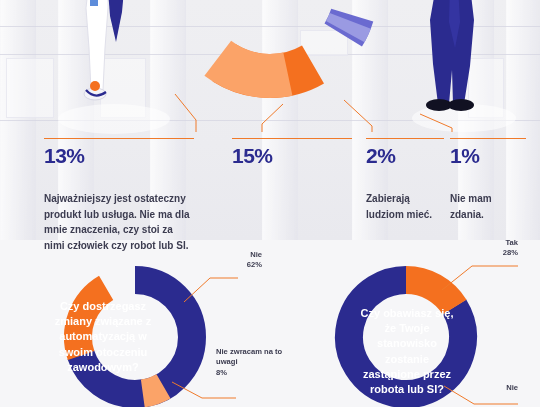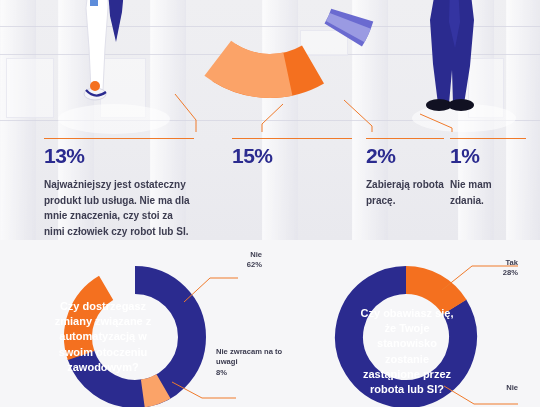--- a/index.html
+++ b/index.html
@@ -29,21 +29,21 @@
   
   .person{position:absolute;}
 
   
   .leaders{position:absolute;left:0;top:0;width:540px;height:407px;pointer-events:none;}
 
   
   .callout{position:absolute;}
   .callout .pct{
     font-size:21px;font-weight:700;color:#2b2b8f;letter-spacing:-.5px;line-height:1;
-    margin-bottom:11px;
+    margin-bottom:25px;
   }
   .callout .txt{
     font-size:10px;line-height:1.55;color:#3c3c50;font-weight:600;
   }
   .rule{height:1px;background:#f07a2a;margin-bottom:6px;}
 
   
   .bdonut{position:absolute;}
   .bcenter{
     position:absolute;text-align:center;color:#fff;font-size:11px;
@@ -122,21 +122,21 @@
   </div>
 
   <div class="callout" style="left:232px;top:138px;width:120px;">
     <div class="rule"></div>
     <div class="pct">15%</div>
   </div>
 
   <div class="callout" style="left:366px;top:138px;width:78px;">
     <div class="rule"></div>
     <div class="pct">2%</div>
-    <div class="txt">Zabierają robota pracę.</div>
+    <div class="txt">Zabierają ludziom mieć.</div>
   </div>
 
   <div class="callout" style="left:450px;top:138px;width:76px;">
     <div class="rule"></div>
     <div class="pct">1%</div>
     <div class="txt">Nie mam zdania.</div>
   </div>
 
   <svg class="bdonut" style="left:32px;top:252px;" width="206" height="160" viewBox="0 0 206 160">
     <g transform="translate(103,85)">
@@ -164,21 +164,21 @@
     <g transform="translate(94,85)">
       <circle r="57" fill="none" stroke="#2b2b8f" stroke-width="28" stroke-dasharray="300 58" transform="rotate(-32)"></circle>
       <circle r="57" fill="none" stroke="#f4701f" stroke-width="28" stroke-dasharray="58 300" transform="rotate(-90)"></circle>
     </g>
     <path d="M130 38 L160 14 L206 14" stroke="#f07a2a" stroke-width="1" fill="none"></path>
     <path d="M132 134 L162 152 L206 152" stroke="#f07a2a" stroke-width="1" fill="none"></path>
   </svg>
 
   <div class="bcenter" style="left:356px;top:306px;width:102px;">Czy obawiasz się, że Twoje stanowisko zostanie zastąpione przez robota lub SI?</div>
 
-  <div class="blabel right" style="left:452px;top:238px;width:66px;margin-top:20px;">
+  <div class="blabel right" style="left:452px;top:238px;width:66px;">
     <div>Tak</div>
     <div class="v">28%</div>
   </div>
 
   <div class="blabel right" style="left:452px;top:383px;width:66px;">
     <div>Nie</div>
     <div class="v"></div>
   </div>
 
 </div>

